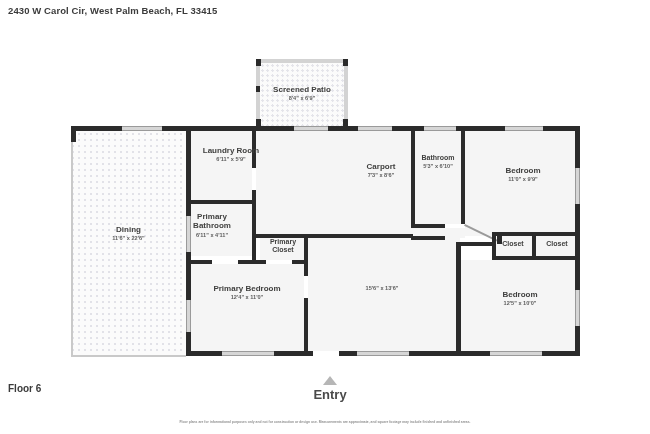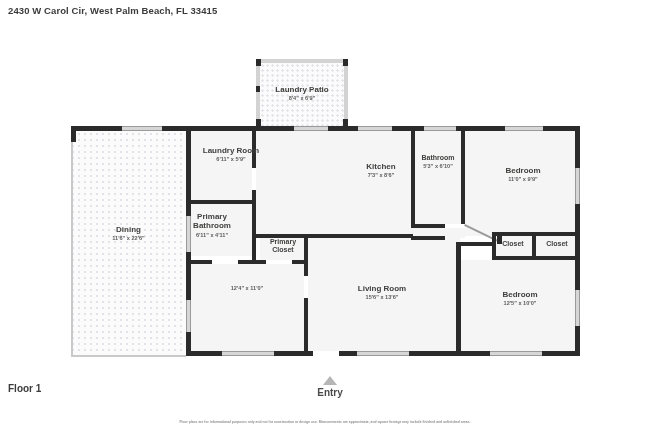--- a/index.html
+++ b/index.html
@@ -89,21 +89,21 @@
   }
   .label.small .nm{font-size:7px;}
   
   #entry-marker{position:absolute;left:305px;top:348px;width:50px;text-align:center;}
   #entry-arrow{
     width:0;height:0;margin:0 auto;
     border-left:7px solid transparent;
     border-right:7px solid transparent;
     border-bottom:9px solid #b6b6b6;
   }
-  #entry-label{font-size:10px;font-weight:bold;color:#4a4a4a;margin-top:2px;}
+  #entry-label{font-size:13px;font-weight:bold;color:#4a4a4a;margin-top:2px;}
   
   #floor-caption{
     position:absolute;left:8px;top:383px;
     font-size:10px;font-weight:bold;color:#3b3b3b;
   }
   #disclaimer{
     position:absolute;left:0;top:420px;width:650px;
     text-align:center;
     font-size:3.3px;font-weight:bold;color:#8e8e8e;
     letter-spacing:.02px;
@@ -124,21 +124,21 @@
   <div class="thinline" style="left:256px;top:31px;width:4px;height:67px;background:#d3d3d3;"></div>
   <div class="thinline" style="left:344px;top:31px;width:4px;height:67px;background:#d3d3d3;"></div>
 
   <div class="wall" style="left:256px;top:31px;width:5px;height:7px;"></div>
   <div class="wall" style="left:343px;top:31px;width:5px;height:7px;"></div>
   <div class="wall" style="left:256px;top:91px;width:5px;height:7px;"></div>
   <div class="wall" style="left:343px;top:91px;width:5px;height:7px;"></div>
   <div class="wall" style="left:256px;top:58px;width:4px;height:6px;"></div>
 
   <div class="label" style="left:256px;top:57px;width:92px;">
-    <span class="nm">Laundry Patio</span>
+    <span class="nm">Screened Patio</span>
     <span class="dim">8'4" x 6'9"</span>
   </div>
 
   <div class="hatch" style="left:71px;top:98px;width:115px;height:230px;"></div>
 
   <div class="room" style="left:186px;top:98px;width:70px;height:74px;"></div>
   <div class="room" style="left:186px;top:176px;width:70px;height:52px;"></div>
   <div class="room" style="left:260px;top:208px;width:48px;height:28px;"></div>
   <div class="room" style="left:256px;top:98px;width:94px;height:108px;"></div>
   <div class="room" style="left:350px;top:98px;width:65px;height:108px;"></div>
@@ -234,21 +234,21 @@
     <span class="dim">11'6" x 22'6"</span>
   </div>
 
   <div class="label" style="left:186px;top:118px;width:90px;">
     <span class="nm">Laundry Room</span>
     <span class="dim">6'11" x 5'9"</span>
   </div>
 
 
   <div class="label" style="left:350px;top:134px;width:62px;">
-    <span class="nm">Kitchen</span>
+    <span class="nm">Carport</span>
     <span class="dim">7'3" x 8'6"</span>
   </div>
 
   <div class="label small" style="left:411px;top:126px;width:54px;">
     <span class="nm">Bathroom</span>
     <span class="dim">5'3" x 6'10"</span>
   </div>
 
   <div class="label" style="left:468px;top:138px;width:110px;">
     <span class="nm">Bedroom</span>
@@ -269,35 +269,35 @@
     <span class="nm">Closet</span>
     <span class="dim"></span>
   </div>
 
   <div class="label small" style="left:536px;top:212px;width:42px;">
     <span class="nm">Closet</span>
     <span class="dim"></span>
   </div>
 
   <div class="label" style="left:186px;top:256px;width:122px;">
+    <span class="nm">Primary Bedroom</span>
     <span class="dim">12'4" x 11'0"</span>
   </div>
 
   <div class="label" style="left:308px;top:256px;width:148px;">
-    <span class="nm">Living Room</span>
     <span class="dim">15'6" x 13'6"</span>
   </div>
 
   <div class="label" style="left:462px;top:262px;width:116px;">
     <span class="nm">Bedroom</span>
     <span class="dim">12'5" x 10'0"</span>
   </div>
 
   <div id="entry-marker">
     <div id="entry-arrow"></div>
     <div id="entry-label">Entry</div>
   </div>
 
 </div>
 
-<div id="floor-caption">Floor 1</div>
+<div id="floor-caption">Floor 6</div>
 
 <div id="disclaimer">Floor plans are for informational purposes only and not for construction or design use. Measurements are approximate, and square footage may include finished and unfinished areas.</div>
 
 </body></html>

